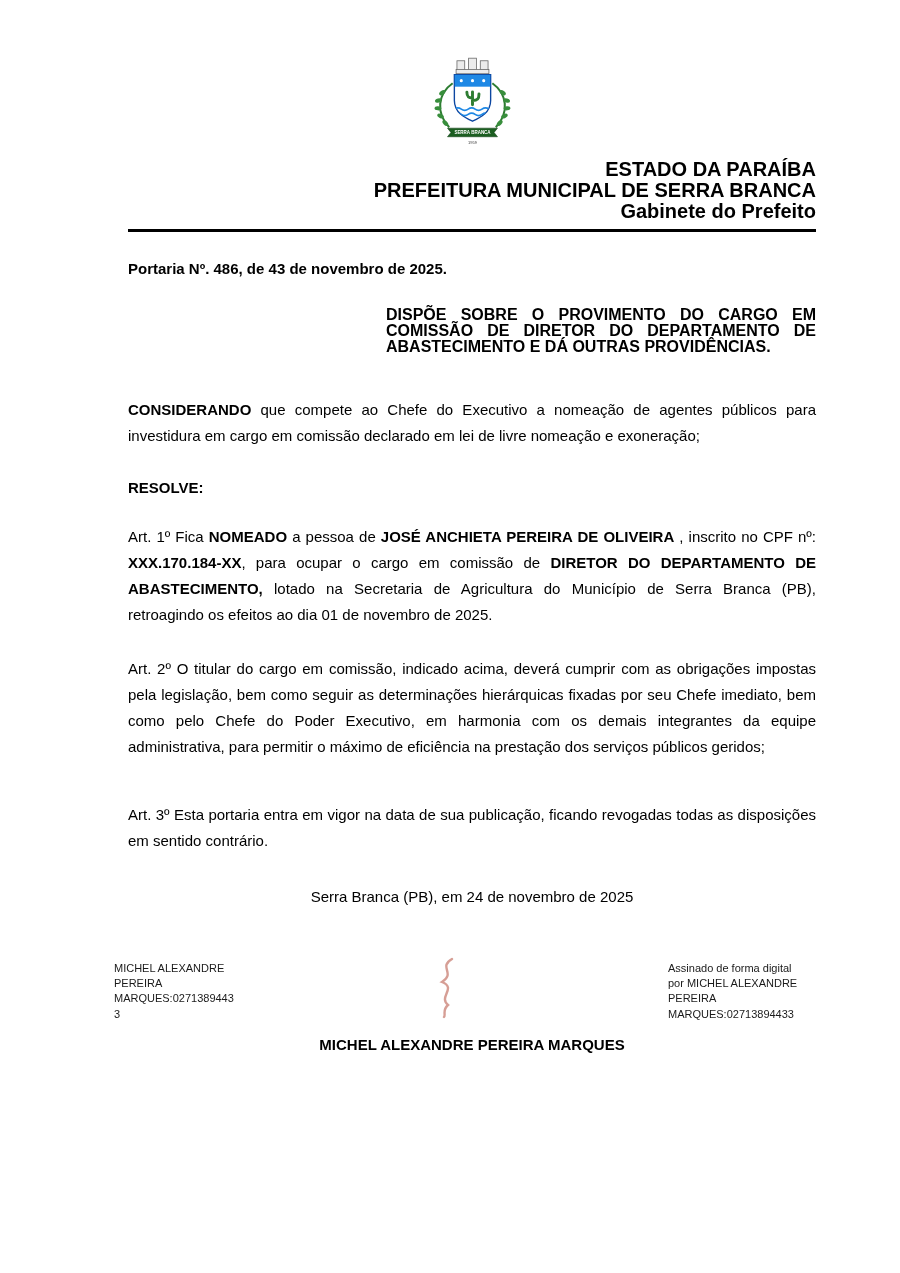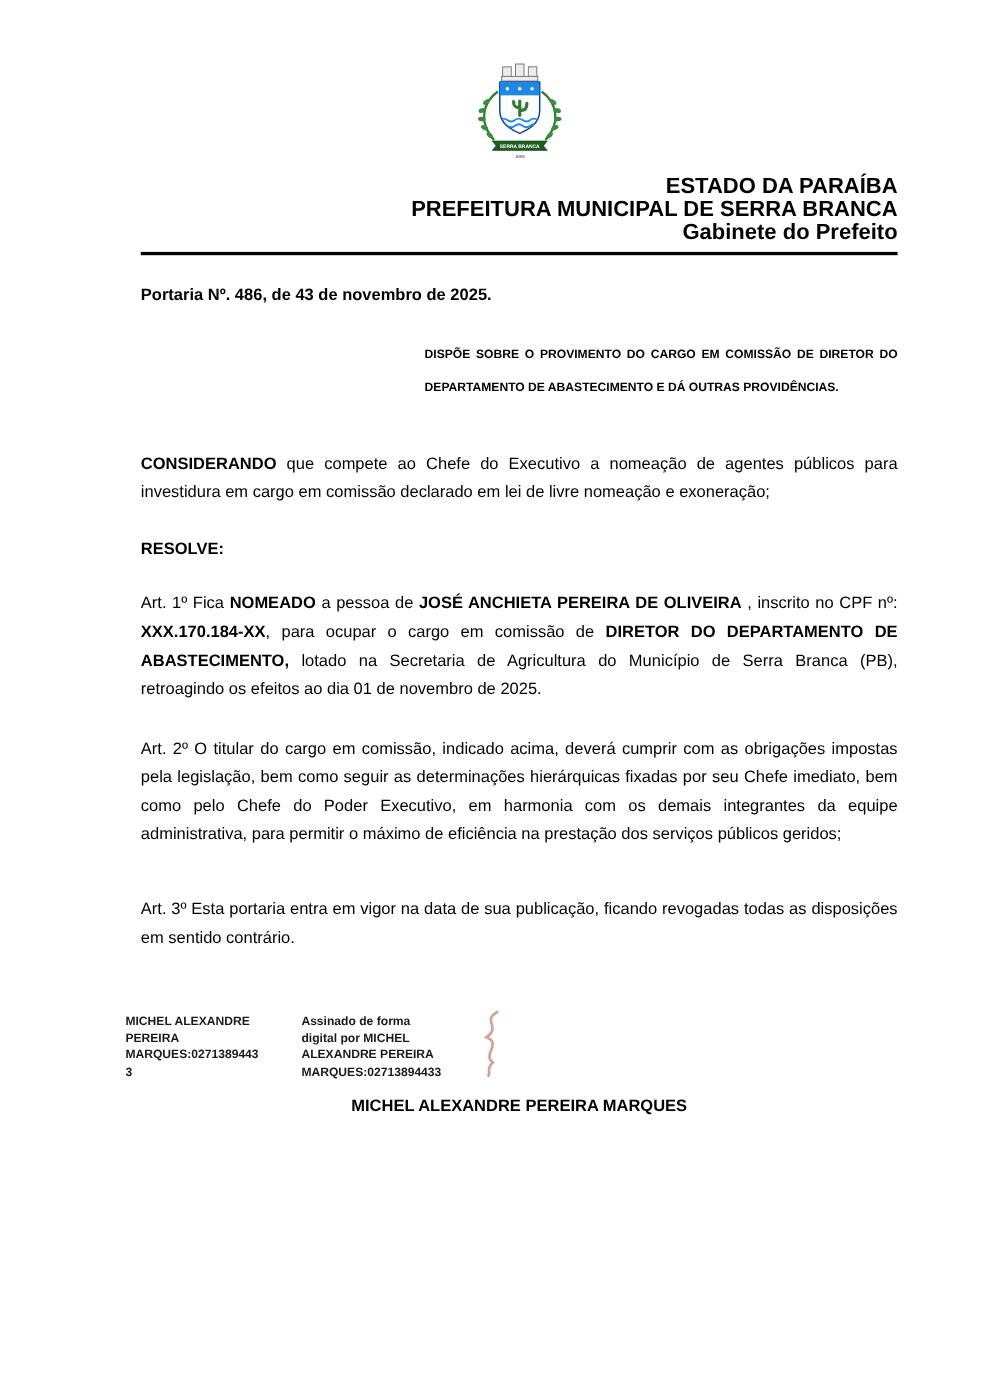--- a/index.html
+++ b/index.html
@@ -8,32 +8,31 @@
   .page {
     width:900px; min-height:1273px; background:#fff;
     padding:52px 84px 40px 128px; position:relative; margin:0 auto;
   }
   .crest { width:95px; margin:0 auto 10px auto; }
   .crest svg { display:block; }
   .hdr { text-align:right; font-weight:bold; font-size:20px; line-height:21px; }
   .rule { border:0; height:3px; background:#000; margin-top:7px; }
   .title { font-weight:bold; font-size:15px; margin-top:28px; }
   .epigraph {
-    font-weight:bold; font-size:11px; line-height:30px;
+    font-weight:bold; font-size:16px; line-height:16px;
     text-align:justify; margin:30px 0 0 258px;
   }
   .para { font-size:15px; line-height:26px; text-align:justify; margin-top:28px; }
   .para.gap { margin-top:42px; }
   .resolve { font-weight:bold; font-size:15px; margin-top:30px; }
   .dateline { font-size:15px; text-align:center; margin-top:34px; }
   .sig-block {
-    position:relative; display:flex; justify-content:flex-start; align-items:flex-start;
-    gap:36px; margin-top:56px; font-size:11px; line-height:1.38; color:#1a1a1a;
+    position:relative; display:flex; justify-content:space-between; align-items:flex-start;
+    gap:26px; margin-top:56px; font-size:11px; line-height:1.38; color:#1a1a1a;
     transform:translateX(-14px);
-    font-weight:bold;
   }
   .sig-left  { width:124px; text-align:left; }
   .sig-right { width:134px; text-align:left; }
   .sig-mark {
     position:absolute; left:50%; top:-6px; transform:translateX(-28px);
     pointer-events:none;
   }
   .sig-name { font-weight:bold; font-size:15px; text-align:center; margin-top:14px; }
   b { font-weight:bold; }
 </style>
@@ -107,20 +106,21 @@
     <p class="para gap"><b>CONSIDERANDO</b> que compete ao Chefe do Executivo a nomeação de agentes públicos para investidura em cargo em comissão declarado em lei de livre nomeação e exoneração;</p>
 
     <p class="resolve">RESOLVE:</p>
 
     <p class="para">Art. 1º Fica <b>NOMEADO</b> a pessoa de <b>JOSÉ ANCHIETA PEREIRA DE OLIVEIRA</b> , inscrito no CPF nº: <b>XXX.170.184-XX</b>, para ocupar o cargo em comissão de <b>DIRETOR DO DEPARTAMENTO DE ABASTECIMENTO,</b> lotado na Secretaria de Agricultura do Município de Serra Branca (PB), retroagindo os efeitos ao dia 01 de novembro de 2025.</p>
 
     <p class="para">Art. 2º O titular do cargo em comissão, indicado acima, deverá cumprir com as obrigações impostas pela legislação, bem como seguir as determinações hierárquicas fixadas por seu Chefe imediato, bem como pelo Chefe do Poder Executivo, em harmonia com os demais integrantes da equipe administrativa, para permitir o máximo de eficiência na prestação dos serviços públicos geridos;</p>
 
     <p class="para gap">Art. 3º Esta portaria entra em vigor na data de sua publicação, ficando revogadas todas as disposições em sentido contrário.</p>
 
+    <p class="dateline">Serra Branca (PB), em 24 de novembro de 2025</p>
 
     <div class="sig-block">
       <div class="sig-left">MICHEL ALEXANDRE PEREIRA MARQUES:0271389443 3</div>
       <div class="sig-mark">
         <svg width="34" height="64" viewBox="0 0 34 64" aria-hidden="true">
           <path d="M22,4 C8,12 26,18 12,27 C27,33 8,42 18,50 C12,55 16,60 14,62" stroke="#cf8d82" stroke-width="2.4" fill="none" stroke-linecap="round" opacity="0.85"></path>
         </svg>
       </div>
       <div class="sig-right">Assinado de forma digital por MICHEL ALEXANDRE PEREIRA MARQUES:02713894433</div>
     </div>

